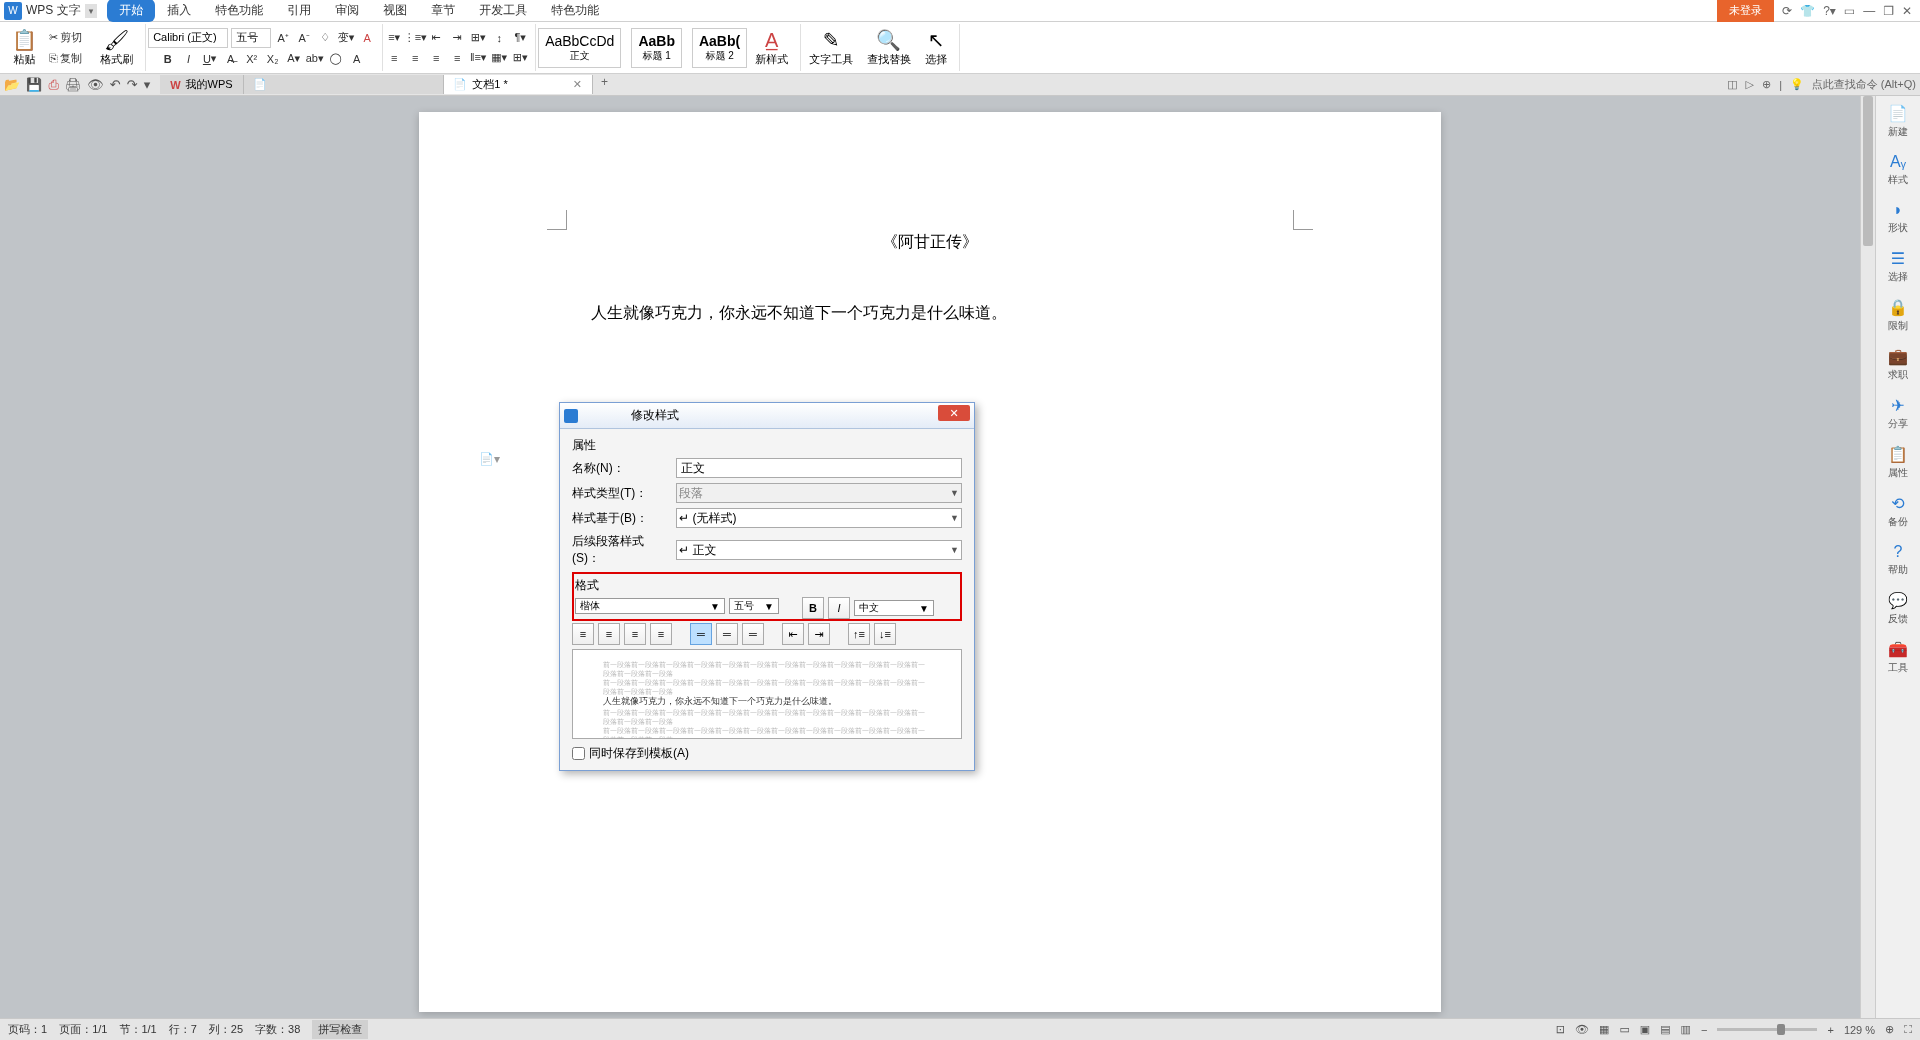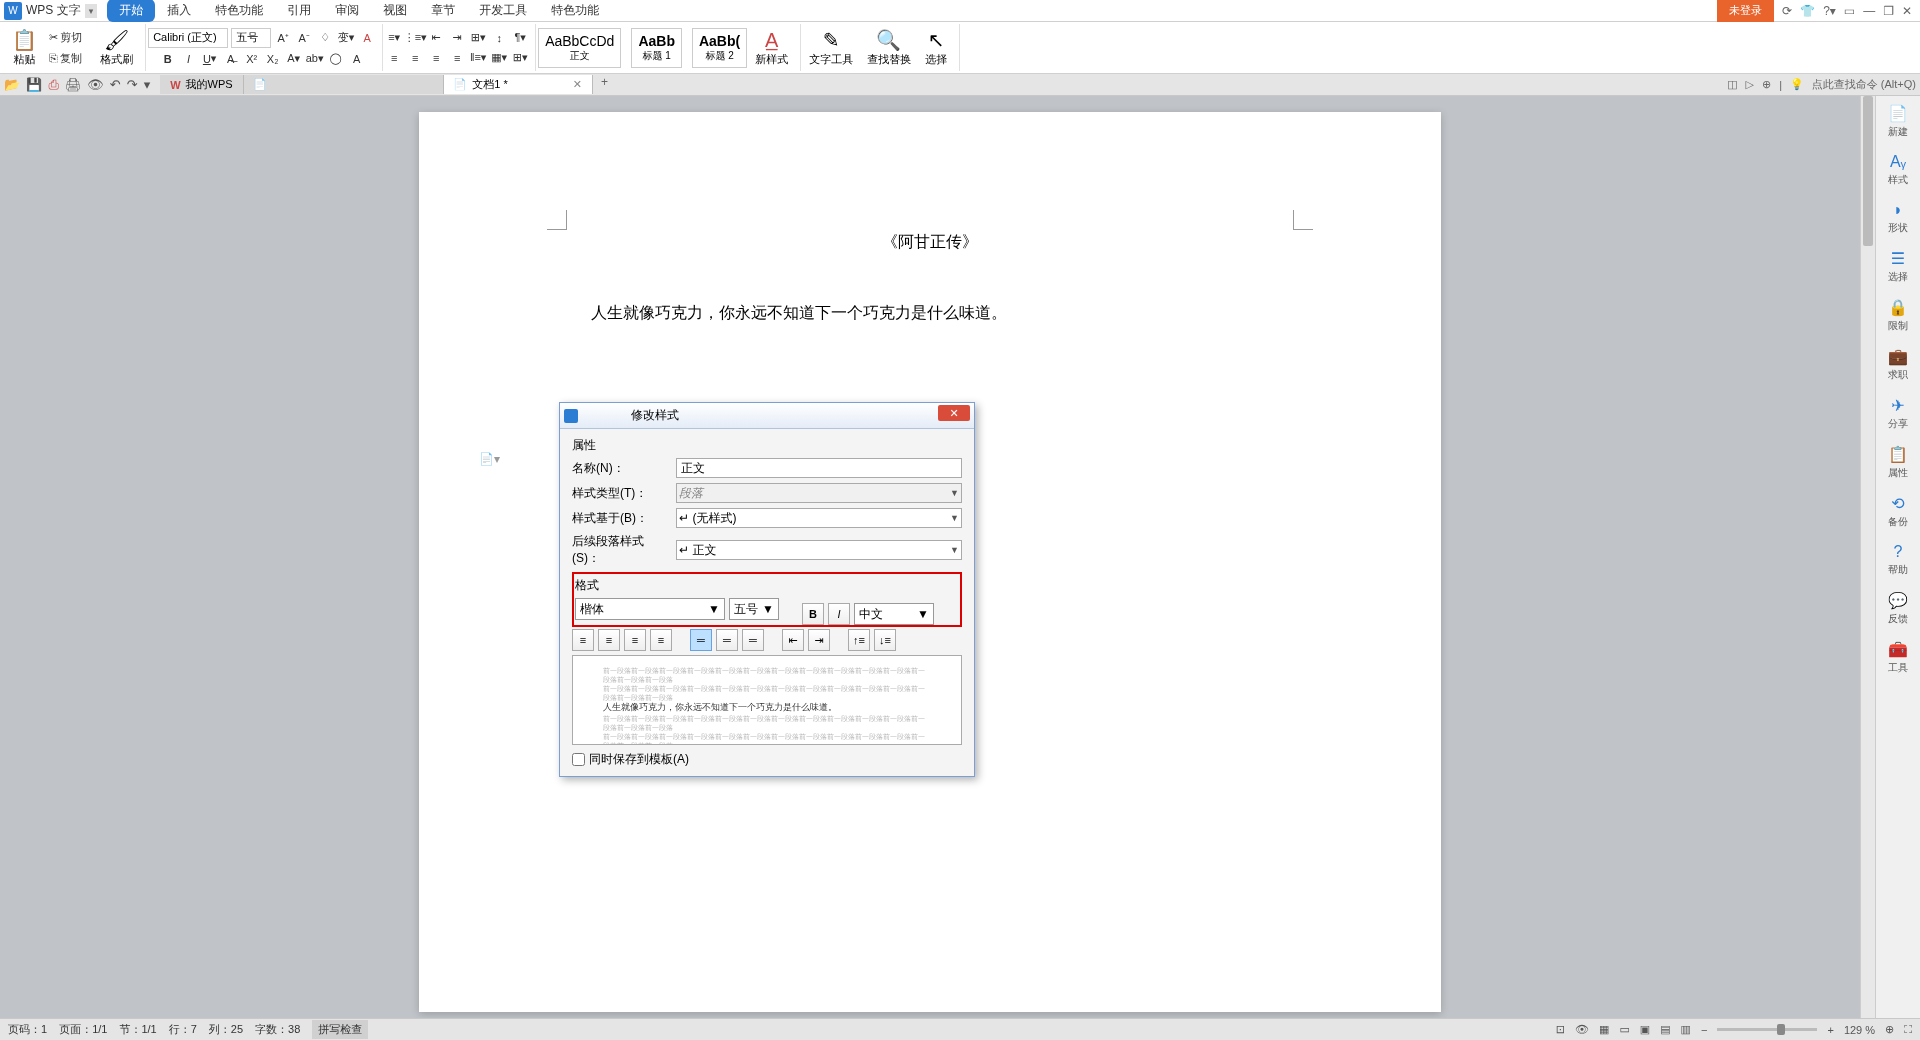--- a/index.html
+++ b/index.html
@@ -72,21 +72,21 @@
     .dlg-close { position: absolute; right: 4px; top: 2px; background: #d94c3a; color: #fff; width: 32px; height: 16px; display: flex; align-items: center; justify-content: center; border-radius: 2px; cursor: pointer; font-size: 11px; }
     .dlg-body { padding: 8px 12px; }
     .dlg-section { font-size: 12px; margin-bottom: 4px; }
     .dlg-row { display: flex; align-items: center; margin-bottom: 5px; font-size: 12px; gap: 6px; }
     .dlg-label { width: 98px; }
     .dlg-input { flex: 1; height: 20px; border: 1px solid #aaa; padding: 0 4px; font-size: 12px; background: #fff; }
     .dlg-select { flex: 1; height: 20px; border: 1px solid #aaa; font-size: 12px; background: #fff; padding: 0 2px; display: flex; align-items: center; justify-content: space-between; }
     .dlg-select .arrow { font-size: 9px; color: #555; }
     .red-box { border: 2px solid #d00; padding: 1px; }
     .fmt-row2 { display: flex; gap: 4px; margin: 4px 0; align-items: center; }
-    .fmt-select { border: 1px solid #999; height: 22px; font-size: 12px; display: flex; align-items: center; justify-content: space-between; padding: 0 4px; background: #fff; }
+    .fmt-select { border: 1px solid #999; height: 16px; font-size: 10px; display: flex; align-items: center; justify-content: space-between; padding: 0 4px; background: #fff; }
     .fmt-tool-btn { width: 22px; height: 22px; border: 1px solid #aaa; background: linear-gradient(#fff,#eee); cursor: pointer; font-size: 11px; display: flex; align-items: center; justify-content: center; }
     .fmt-tool-btn.active { background: #bde0ff; border-color: #66a3e0; }
     .align-row { display: flex; gap: 4px; margin: 4px 0; }
     .preview-box { border: 1px solid #aaa; height: 90px; margin: 4px 0; padding: 10px 30px; font-size: 7px; color: #bbb; line-height: 1.3; overflow: hidden; background: #fff; }
     .chk { display: flex; align-items: center; gap: 4px; font-size: 12px; margin-top: 6px; }
     .dlg-footer { display: flex; align-items: center; padding-top: 4px; }
     .fmt-drop { border: 1px solid #999; padding: 2px 6px; font-size: 12px; background: linear-gradient(#fff,#eee); cursor: pointer; }
     .dlg-btns { margin-left: auto; display: flex; gap: 8px; }
     .dlg-btn { width: 72px; height: 24px; border: 1px solid #888; background: linear-gradient(#fff,#e5e5e5); font-size: 12px; cursor: pointer; }
     .dlg-btn.primary { border: 1px solid #3a7ac4; }
@@ -288,21 +288,21 @@
           <div class="dlg-close">✕</div>
         </div>
         <div class="dlg-body">
           <div class="dlg-section">属性</div>
           <div class="dlg-row">
             <span class="dlg-label">名称(N)：</span>
             <input class="dlg-input" value="正文" style="">
           </div>
           <div class="dlg-row">
             <span class="dlg-label">样式类型(T)：</span>
-            <div class="dlg-select disabled" style="background:#f0f0f0;font-style:italic;">
+            <div class="dlg-select disabled" style="background:#f0f0f0;">
               <span style="color:#888;">段落</span>
                 <span class="arrow">▼</span>
             </div>
           </div>
           <div class="dlg-row">
             <span class="dlg-label">样式基于(B)：</span>
             <div class="dlg-select">
               <span>↵ (无样式)</span>
                 <span class="arrow">▼</span>
             </div>

